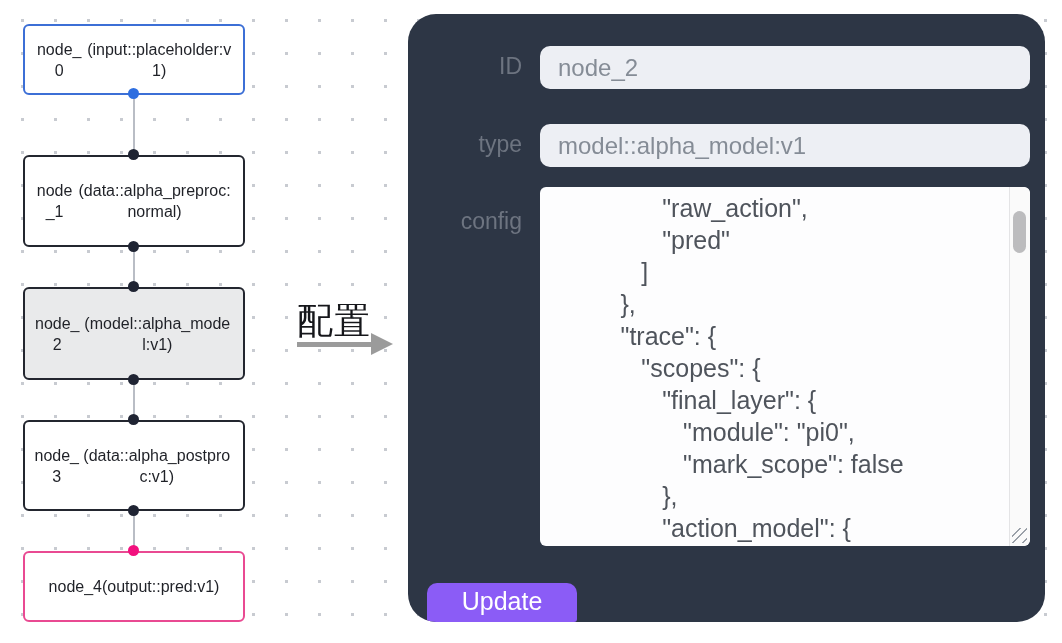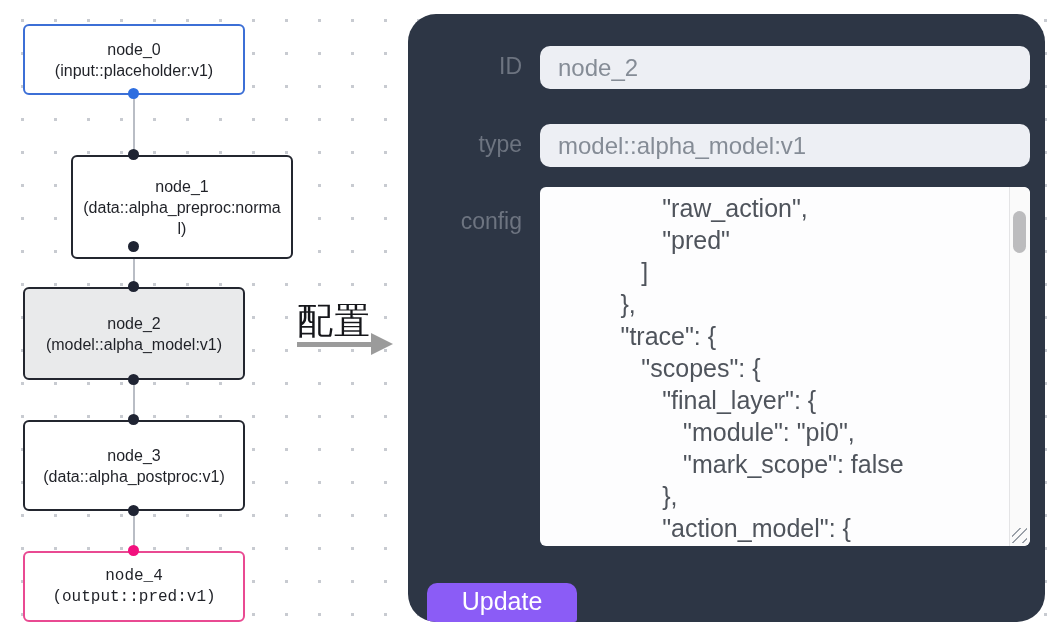--- a/index.html
+++ b/index.html
@@ -18,31 +18,31 @@
   }
 
   
   .edge-line {
     position:absolute; left:133px; top:94px; width:2px; height:458px;
     background:#b9bdc5; z-index:1;
   }
   .node {
     position:absolute; left:23px; width:222px; z-index:2;
     background:#ffffff; border:2px solid #23262f; border-radius:6px;
-    display:flex; flex-direction:column; align-items:center; justify-content:center;
+    display:flex; flex-direction:row; align-items:center; justify-content:center;
     text-align:center; padding:4px 9px;
     font-size:16px; line-height:21px; color:#1f2127;
     word-break:break-all;
   }
   .node .sub { word-break:break-all; }
   .n0 { top:24px;  height:71px; border-color:#3c6fd6; }
-  .n1 { top:155px; height:104px;margin-left:48px; }
+  .n1 { top:155px; height:92px; }
   .n2 { top:287px; height:93px; background:#e9eaeb; border-width:2.5px; }
   .n3 { top:420px; height:91px; }
-  .n4 { top:551px; height:71px; border-color:#e94a92;font-family:Liberation Mono, monospace; }
+  .n4 { top:551px; height:71px; border-color:#e94a92; }
   .port {
     position:absolute; left:128px; width:11px; height:11px; border-radius:50%;
     background:#1f2433; z-index:3;
   }
   .port.blue { background:#2e6ee0; }
   .port.pink { background:#f2107e; }
 
   
   .transition-label {
     position:absolute; left:297px; top:297px; z-index:2;

